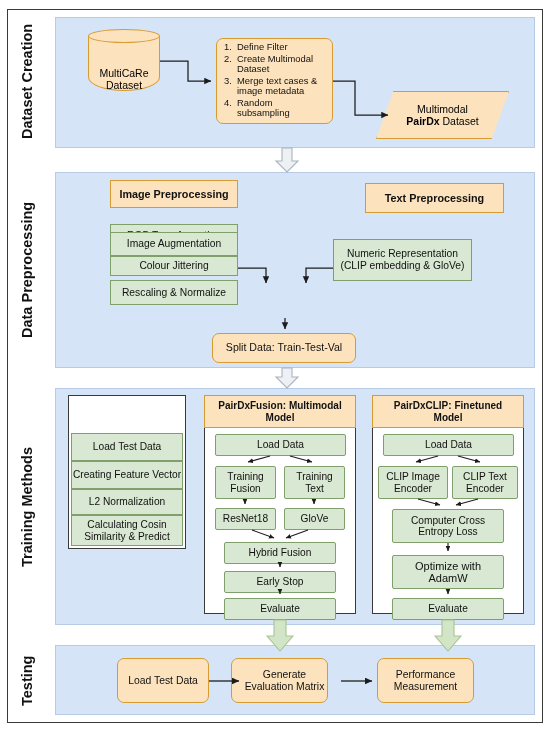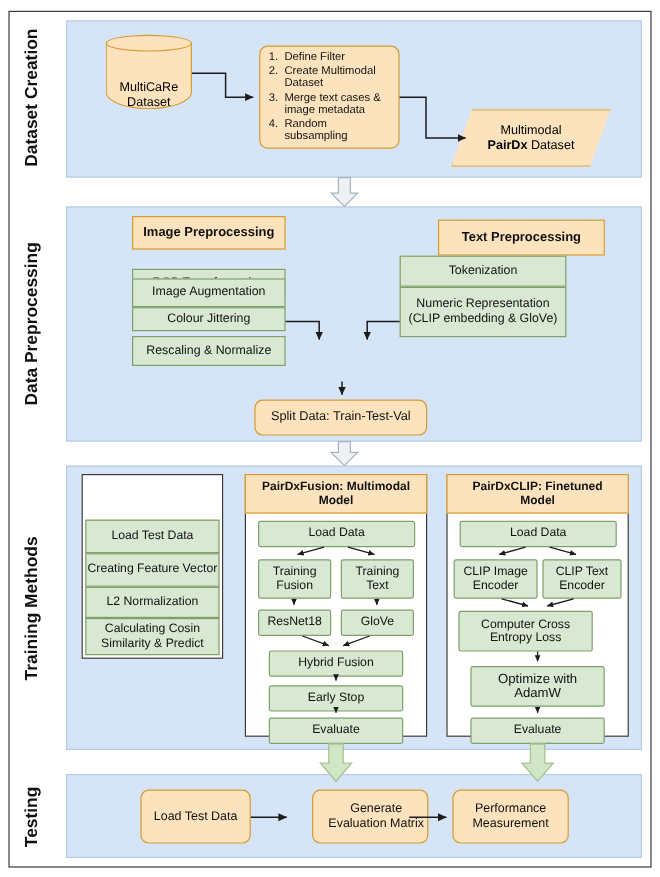--- a/index.html
+++ b/index.html
@@ -86,21 +86,20 @@
     <b>PairDx</b><span> Dataset</span></span>
   </div>
 
   <div class="node orange-sq" style="left:110px;top:180px;width:128px;height:28px;font-size:10.8px;font-weight:bold;">Image Preprocessing</div>
   <div class="node green" style="left:110px;top:224px;width:128px;height:24px;font-size:10.3px;">RGB Transformation</div>
   <div class="node green" style="left:110px;top:232px;width:128px;height:24px;font-size:10.3px;">Image Augmentation</div>
   <div class="node green" style="left:110px;top:256px;width:128px;height:20px;font-size:10.3px;">Colour Jittering</div>
   <div class="node green" style="left:110px;top:280px;width:128px;height:25px;font-size:10.3px;">Rescaling &amp; Normalize</div>
 
   <div class="node orange-sq" style="left:333px;top:183px;width:139px;height:30px;font-size:10.8px;font-weight:bold;margin-left:32px;">Text Preprocessing</div>
-  <div class="node green" style="left:333px;top:213px;width:139px;height:26px;font-size:10.3px;">Tokenization</div>
   <div class="node green" style="left:333px;top:239px;width:139px;height:42px;font-size:10.3px;">
     <span><span>Numeric Representation</span><br>
     <span>(CLIP embedding &amp; GloVe)</span></span>
   </div>
 
   <div class="node orange" style="left:212px;top:333px;width:144px;height:30px;font-size:10.6px;">Split Data: Train-Test-Val</div>
 
   <div class="plain-panel" style="left:68px;top:395px;width:118px;height:154px;"></div>
   <div class="node green" style="left:71px;top:433px;width:112px;height:28px;font-size:10.2px;">Load Test Data</div>
   <div class="node green" style="left:71px;top:461px;width:112px;height:28px;font-size:10.2px;">Creating Feature Vector</div>
@@ -137,32 +136,32 @@
   </div>
   <div class="node greenr" style="left:383px;top:434px;width:131px;height:22px;font-size:10.2px;">Load Data</div>
   <div class="node greenr" style="left:378px;top:466px;width:70px;height:33px;font-size:10.2px;">
     <span><span>CLIP Image</span><br>
     <span>Encoder</span></span>
   </div>
   <div class="node greenr" style="left:452px;top:466px;width:66px;height:33px;font-size:10.2px;">
     <span><span>CLIP Text</span><br>
     <span>Encoder</span></span>
   </div>
-  <div class="node greenr" style="left:382px;top:509px;width:112px;height:34px;font-size:10.2px;">
+  <div class="node greenr" style="left:392px;top:509px;width:112px;height:34px;font-size:10.2px;">
     <span><span>Computer Cross</span><br>
     <span>Entropy Loss</span></span>
   </div>
   <div class="node greenr" style="left:392px;top:555px;width:112px;height:34px;font-size:11px;">
     <span><span>Optimize with</span><br>
     <span>AdamW</span></span>
   </div>
   <div class="node greenr" style="left:392px;top:598px;width:112px;height:22px;font-size:10.2px;">Evaluate</div>
 
   <div class="node orange" style="left:117px;top:658px;width:92px;height:45px;font-size:10.4px;">Load Test Data</div>
-  <div class="node orange" style="left:260px;top:658px;width:97px;height:45px;font-size:10.4px;padding-left:10px;">
+  <div class="node orange" style="left:231px;top:658px;width:97px;height:45px;font-size:10.4px;padding-left:10px;">
     <span><span>Generate</span><br>
     <span>Evaluation Matrix</span></span>
   </div>
   <div class="node orange" style="left:377px;top:658px;width:97px;height:45px;font-size:10.4px;">
     <span><span>Performance</span><br>
     <span>Measurement</span></span>
   </div>
 
   <svg class="ovl" viewBox="0 0 550 731">
     <defs>

